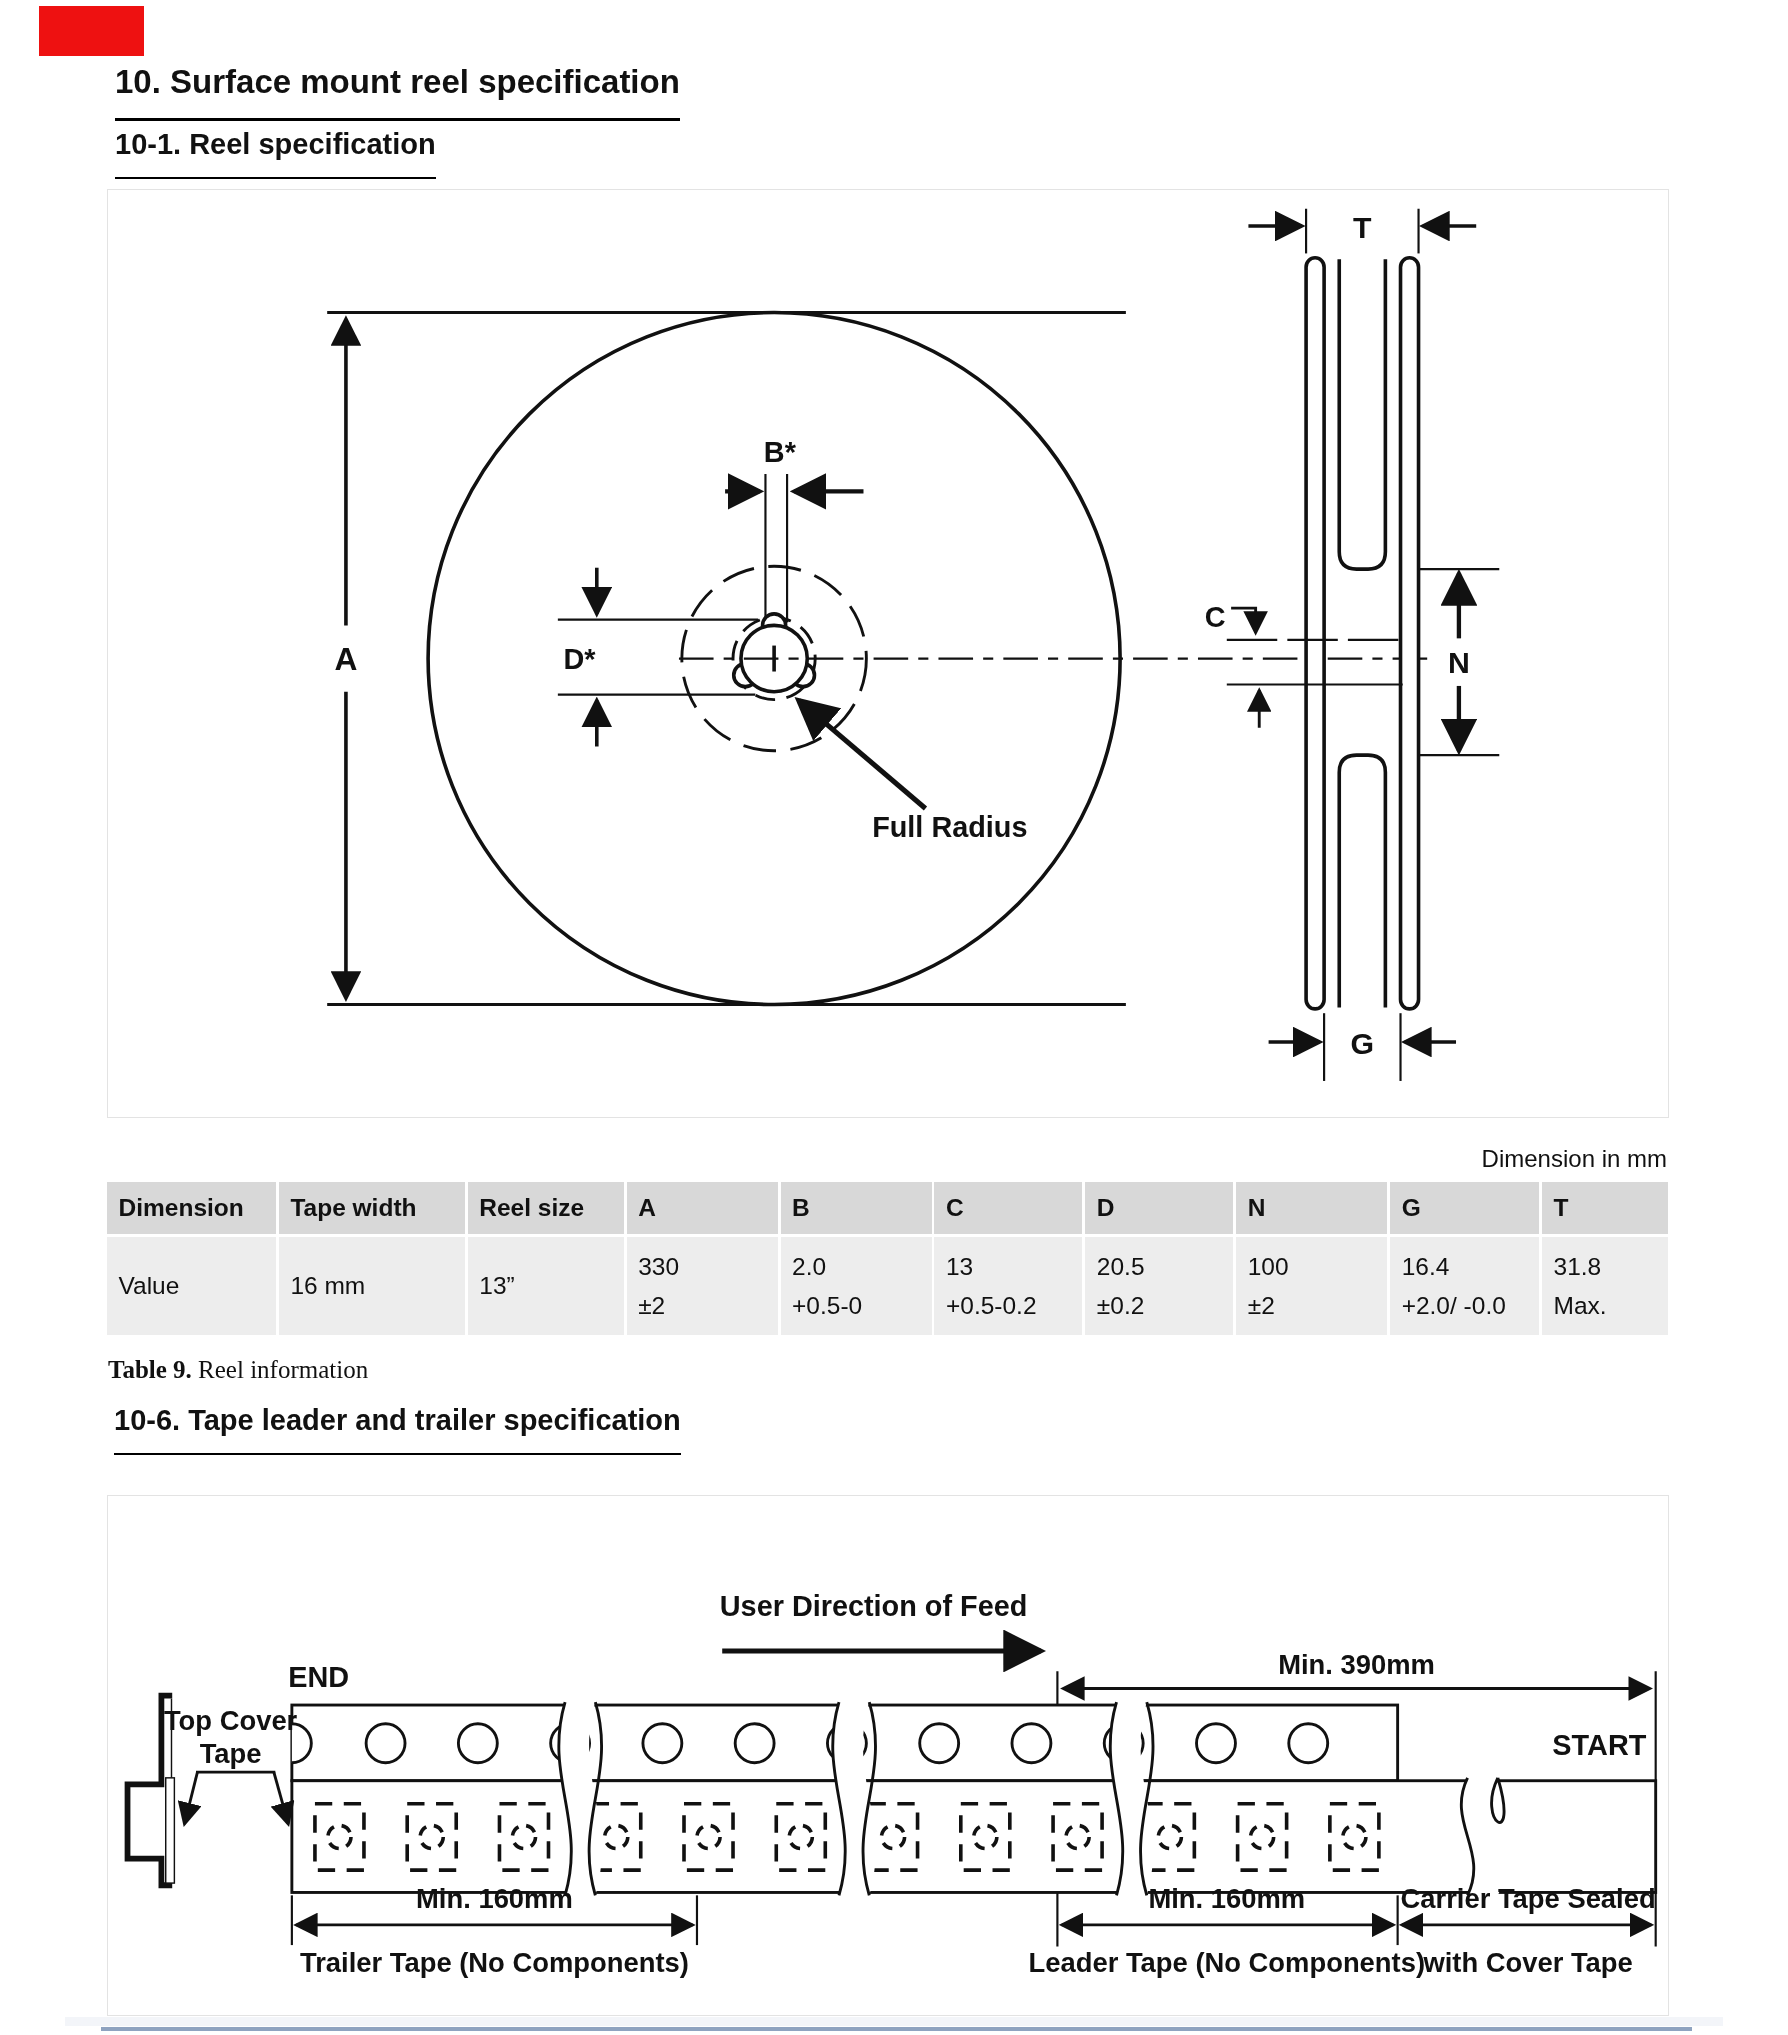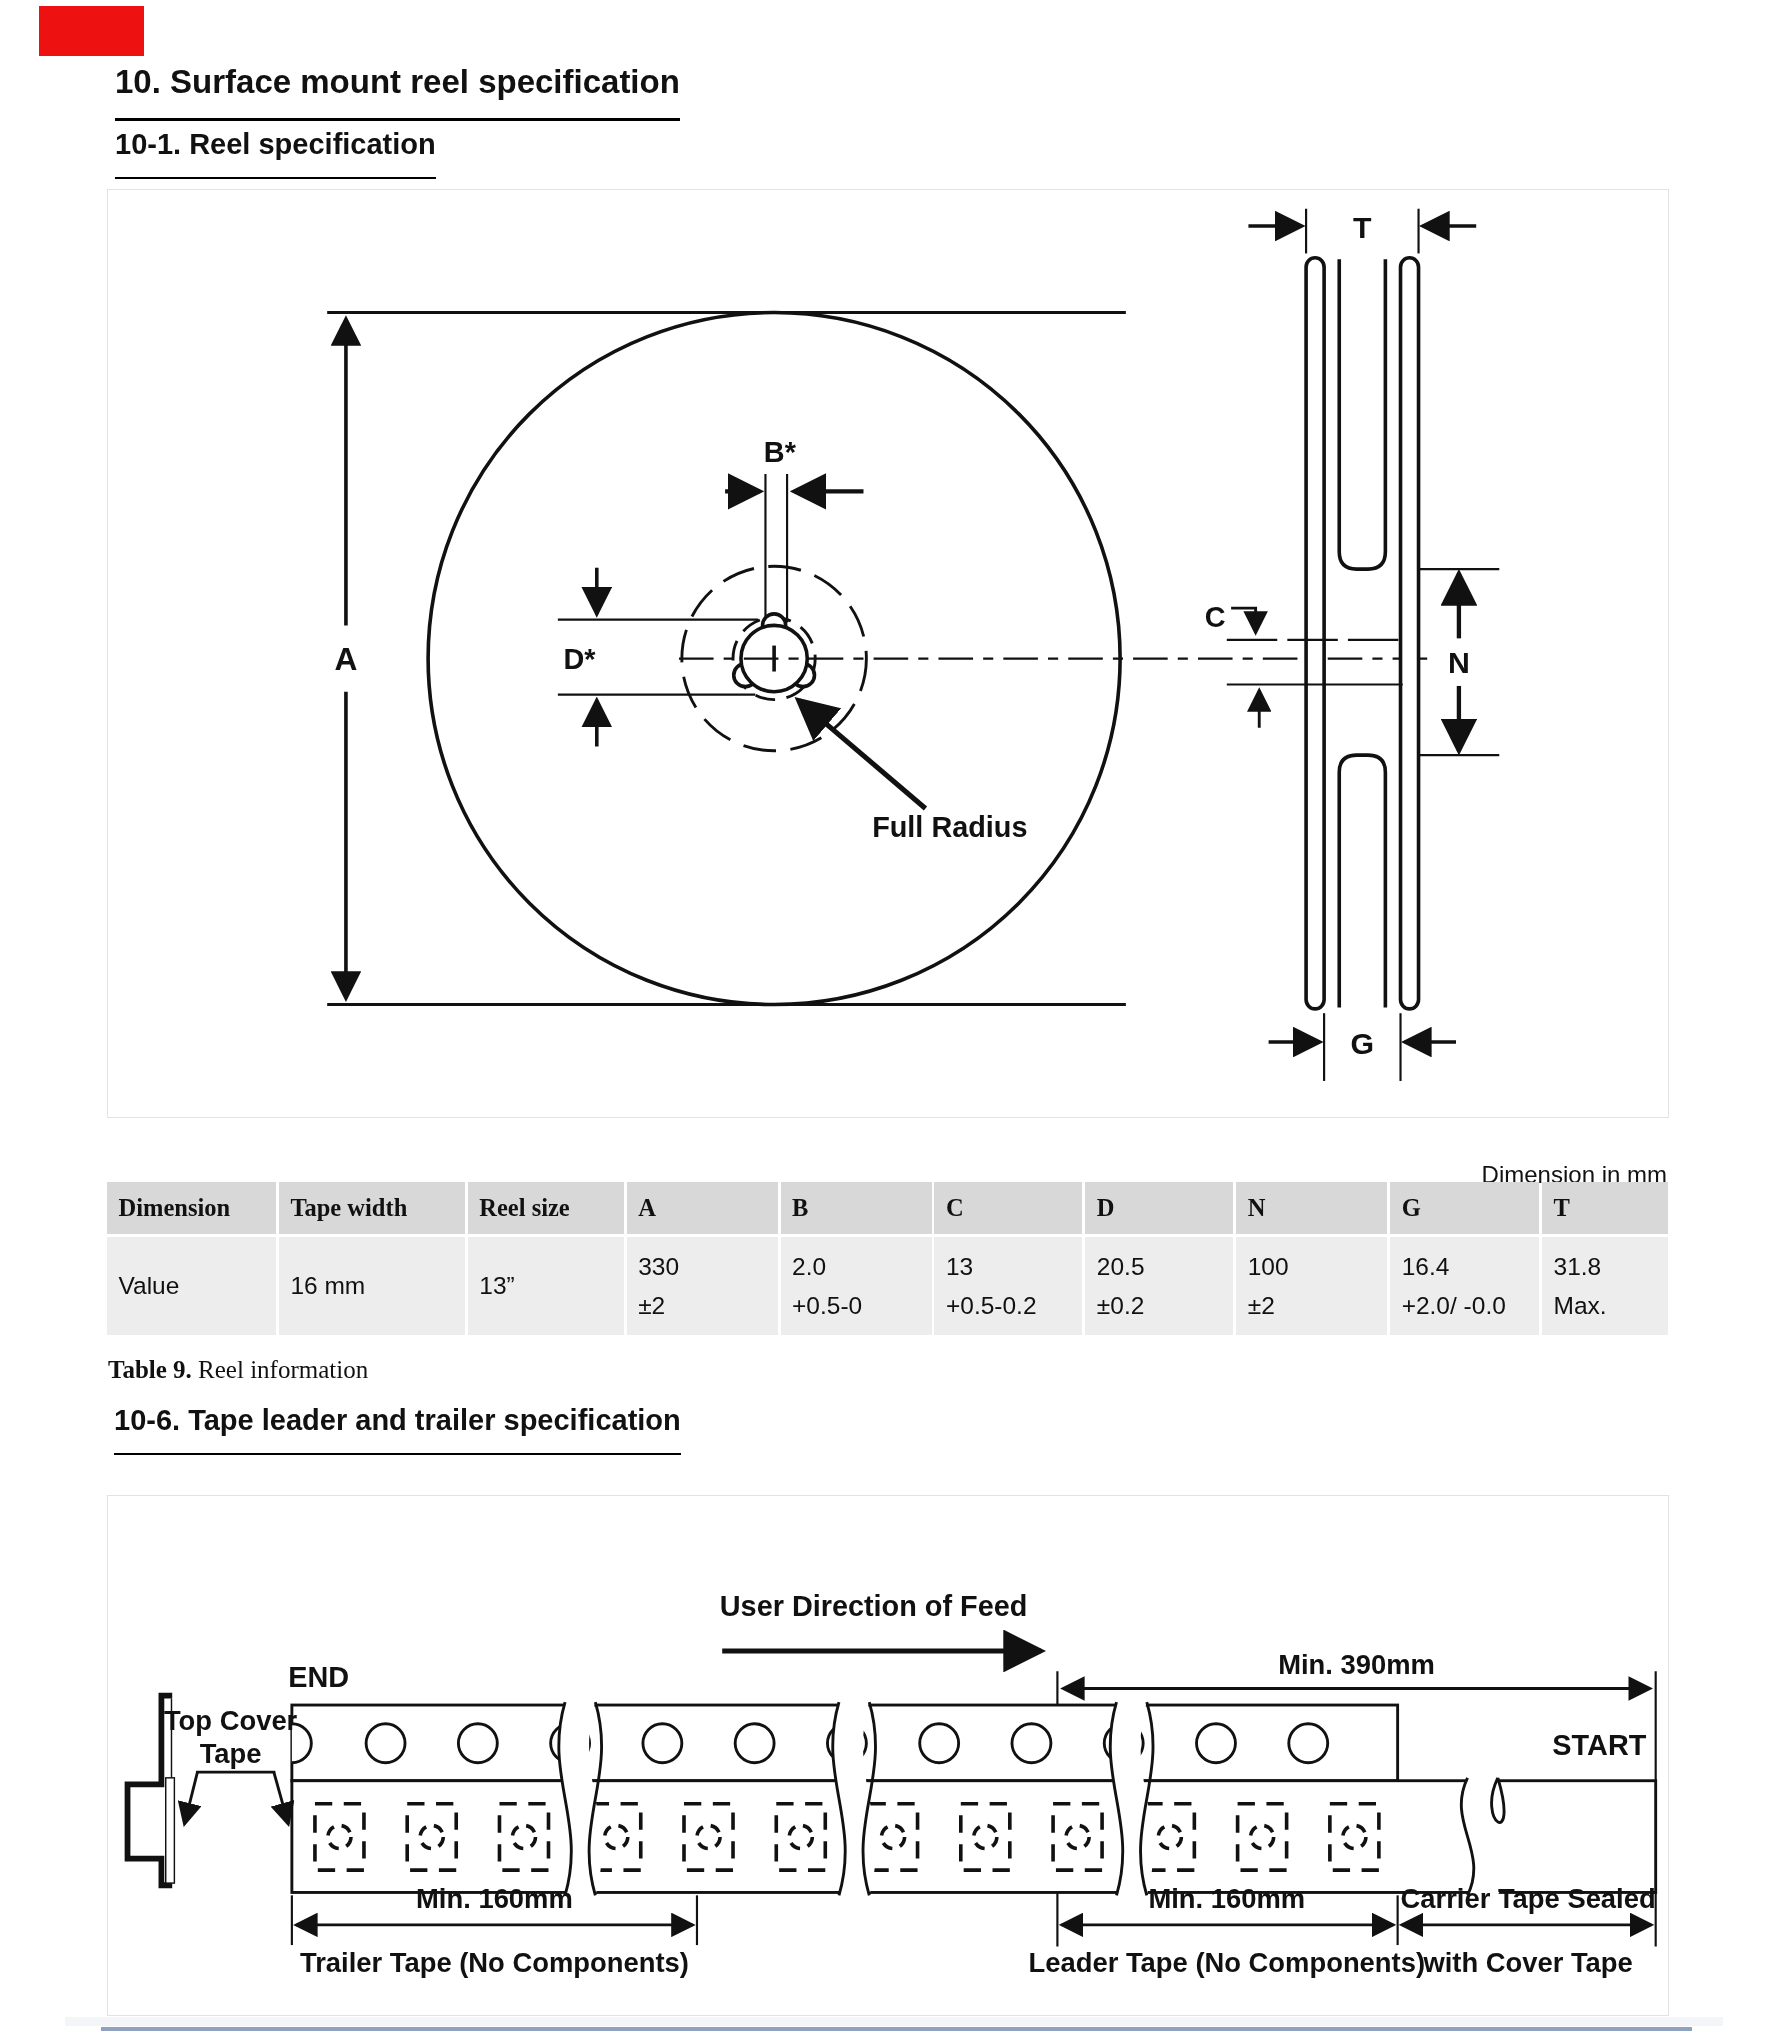--- a/index.html
+++ b/index.html
@@ -3,24 +3,24 @@
 <meta charset="utf-8">
 <style>
   html,body{margin:0;padding:0;background:#ffffff;}
   body{position:relative;width:1788px;height:2035px;overflow:hidden;
        font-family:"Liberation Sans",sans-serif;color:#111;}
   .abs{position:absolute;}
   .h1{font-size:33px;font-weight:bold;border-bottom:3.6px solid #000;padding-bottom:17px;display:inline-block;}
   .h2{font-size:29px;font-weight:bold;border-bottom:2.9px solid #000;padding-bottom:16px;display:inline-block;}
   .fig{border:1.4px solid #e3e3e3;background:#fff;}
   svg text{font-family:"Liberation Sans",sans-serif;font-weight:bold;fill:#111;}
-  .dimnote{font-size:24px;text-align:right;margin-top:16px;}
+  .dimnote{font-size:24px;text-align:right;}
   .grid{display:grid;grid-template-columns:169px 186px 156px 151px 151px 148px 148px 151px 149px 126px;
         grid-template-rows:52px 98px;gap:2.9px;}
-  .th{background:#d8d8d8;font-weight:bold;font-size:24.5px;display:flex;align-items:center;padding-left:11.5px;font-family:Liberation Serif, serif;}
+  .th{background:#d8d8d8;font-weight:bold;font-size:24.5px;display:flex;align-items:center;padding-left:11.5px;}
   .td{background:#ededed;font-size:24.5px;display:flex;flex-direction:column;justify-content:center;padding-left:11.5px;line-height:1.6;}
   .caption{font-size:25px;font-family:Liberation Serif, serif;}
   .caption b{font-weight:bold;}
   .redbox{background:#ee1111;}
   .footband{background:#f3f5f9;}
   .footline{background:#8fa3c0;}
 </style>
 </head>
 <body>
 

